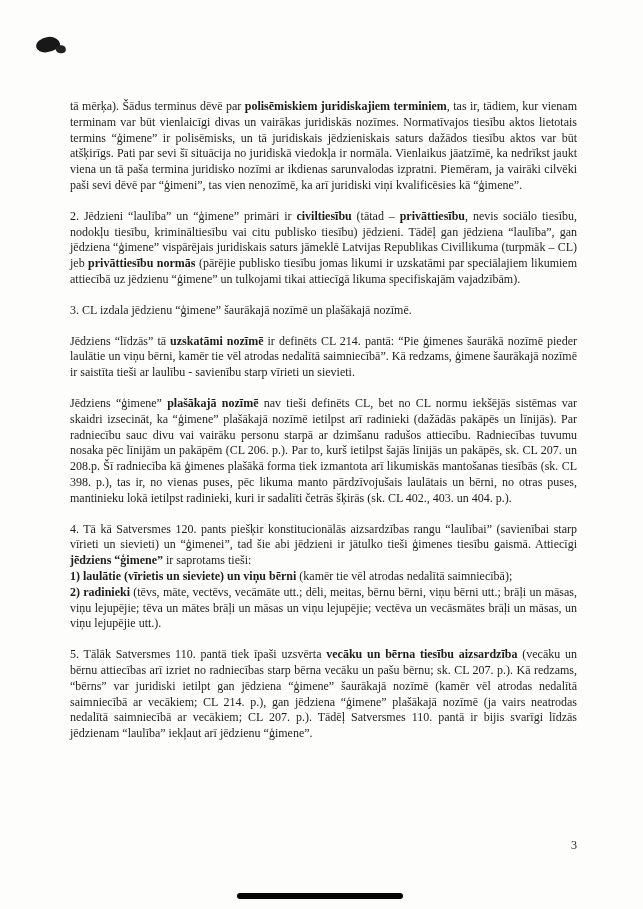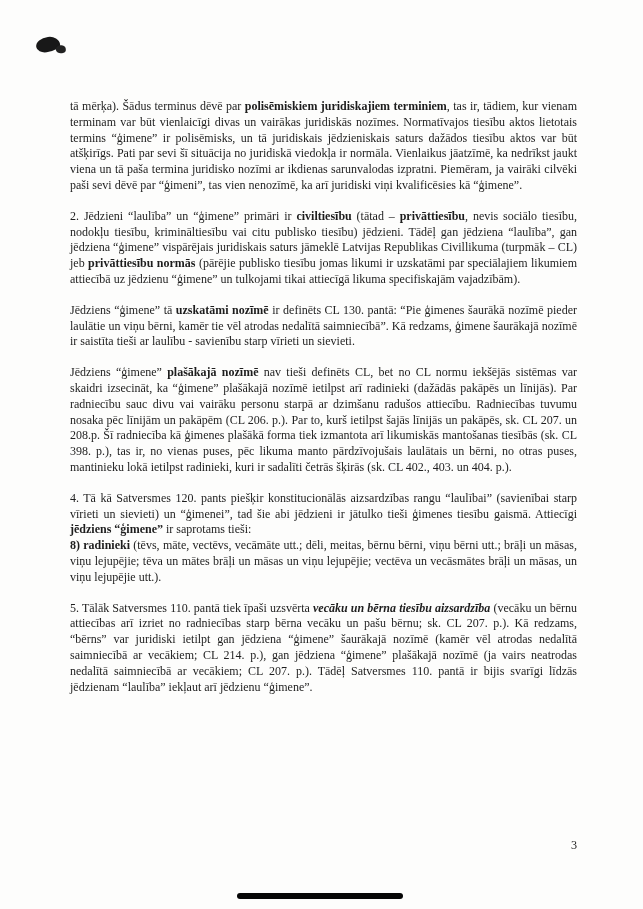--- a/index.html
+++ b/index.html
@@ -28,21 +28,21 @@
   .text-block p {
     margin: 15px 0 0 0;
   }
   .text-block p:first-child {
     margin-top: 0;
   }
   .text-block p.list-item {
     margin-top: 0;
   }
   .b { font-weight: bold; }
-  .i { font-style: italic; }
+  .i { }
   .page-number {
     position: absolute;
     left: 70px;
     top: 838px;
     width: 507px;
     text-align: right;
     font-size: 12.2px;
   }
   .scan-blob {
     position: absolute;
@@ -75,21 +75,23 @@
   }
 </style>
 </head>
 <body>
 
 <div class="page">
   <div class="scan-blob"></div>
   <div class="text-block">
       <p class="paragraph"><span>tā mērķa). Šādus terminus dēvē par </span><span class="b">polisēmiskiem juridiskajiem terminiem</span><span>, tas ir, tādiem, kur vienam terminam var būt vienlaicīgi divas un vairākas juridiskās nozīmes. Normatīvajos tiesību aktos lietotais termins “ģimene” ir polisēmisks, un tā juridiskais jēdzieniskais saturs dažādos tiesību aktos var būt atšķirīgs. Pati par sevi šī situācija no juridiskā viedokļa ir normāla. Vienlaikus jāatzīmē, ka nedrīkst jaukt viena un tā paša termina juridisko nozīmi ar ikdienas sarunvalodas izpratni. Piemēram, ja vairāki cilvēki paši sevi dēvē par “ģimeni”, tas vien nenozīmē, ka arī juridiski viņi kvalificēsies kā “ģimene”.</span></p>
       <p class="paragraph"><span>2. Jēdzieni “laulība” un “ģimene” primāri ir </span><span class="b">civiltiesību</span><span> (tātad – </span><span class="b">privāttiesību</span><span>, nevis sociālo tiesību, nodokļu tiesību, krimināltiesību vai citu publisko tiesību) jēdzieni. Tādēļ gan jēdziena “laulība”, gan jēdziena “ģimene” vispārējais juridiskais saturs jāmeklē Latvijas Republikas Civillikuma (turpmāk – CL) jeb </span><span class="b">privāttiesību normās</span><span> (pārējie publisko tiesību jomas likumi ir uzskatāmi par speciālajiem likumiem attiecībā uz jēdzienu “ģimene” un tulkojami tikai attiecīgā likuma specifiskajām vajadzībām).</span></p>
-      <p class="paragraph"><span>Jēdziens “ģimene” tā </span><span class="b">uzskatāmi nozīmē</span><span> ir definēts CL 130. pantā: “Pie ģimenes šaurākā nozīmē pieder laulātie un viņu bērni, kamēr tie vēl atrodas nedalītā saimniecībā”. Kā redzams, ģimene šaurākajā nozīmē ir saistīta tieši ar laulību - savienību starp vīrieti un sievieti.</span></p>
+      <p class="paragraph"><span>3. CL izdala jēdzienu “ģimene” šaurākajā nozīmē un plašākajā nozīmē.</span></p>
+      <p class="paragraph"><span>Jēdziens “līdzās” tā </span><span class="b">uzskatāmi nozīmē</span><span> ir definēts CL 214. pantā: “Pie ģimenes šaurākā nozīmē pieder laulātie un viņu bērni, kamēr tie vēl atrodas nedalītā saimniecībā”. Kā redzams, ģimene šaurākajā nozīmē ir saistīta tieši ar laulību - savienību starp vīrieti un sievieti.</span></p>
       <p class="paragraph"><span>Jēdziens “ģimene” </span><span class="b">plašākajā nozīmē</span><span> nav tieši definēts CL, bet no CL normu iekšējās sistēmas var skaidri izsecināt, ka “ģimene” plašākajā nozīmē ietilpst arī radinieki (dažādās pakāpēs un līnijās). Par radniecību sauc divu vai vairāku personu starpā ar dzimšanu radušos attiecību. Radniecības tuvumu nosaka pēc līnijām un pakāpēm (CL 206. p.). Par to, kurš ietilpst šajās līnijās un pakāpēs, sk. CL 207. un 208.p. Šī radniecība kā ģimenes plašākā forma tiek izmantota arī likumiskās mantošanas tiesībās (sk. CL 398. p.), tas ir, no vienas puses, pēc likuma manto pārdzīvojušais laulātais un bērni, no otras puses, mantinieku lokā ietilpst radinieki, kuri ir sadalīti četrās šķirās (sk. CL 402., 403. un 404. p.).</span></p>
       <p class="paragraph"><span>4. Tā kā Satversmes 120. pants piešķir konstitucionālās aizsardzības rangu “laulībai” (savienībai starp vīrieti un sievieti) un “ģimenei”, tad šie abi jēdzieni ir jātulko tieši ģimenes tiesību gaismā. Attiecīgi </span><span class="b">jēdziens “ģimene”</span><span> ir saprotams tieši:</span></p>
-      <p class="list-item"><span class="b">8) radinieki</span><span> (tēvs, māte, vectēvs, vecāmāte utt.; dēli, meitas, bērnu bērni, viņu bērni utt.; brāļi un māsas, viņu lejupējie; tēva un mātes brāļi un māsas un viņu lejupējie; vectēva un vecāsmātes brāļi un māsas, un viņu lejupējie utt.).</span></p>
+      <p class="list-item"><span class="b">1) laulātie (vīrietis un sieviete) un viņu bērni</span><span> (kamēr tie vēl atrodas nedalītā saimniecībā);</span></p>
+      <p class="list-item"><span class="b">2) radinieki</span><span> (tēvs, māte, vectēvs, vecāmāte utt.; dēli, meitas, bērnu bērni, viņu bērni utt.; brāļi un māsas, viņu lejupējie; tēva un mātes brāļi un māsas un viņu lejupējie; vectēva un vecāsmātes brāļi un māsas, un viņu lejupējie utt.).</span></p>
       <p class="paragraph"><span>5. Tālāk Satversmes 110. pantā tiek īpaši uzsvērta </span><span class="b i">vecāku un bērna tiesību aizsardzība</span><span> (vecāku un bērnu attiecības arī izriet no radniecības starp bērna vecāku un pašu bērnu; sk. CL 207. p.). Kā redzams, “bērns” var juridiski ietilpt gan jēdziena “ģimene” šaurākajā nozīmē (kamēr vēl atrodas nedalītā saimniecībā ar vecākiem; CL 214. p.), gan jēdziena “ģimene” plašākajā nozīmē (ja vairs neatrodas nedalītā saimniecībā ar vecākiem; CL 207. p.). Tādēļ Satversmes 110. pantā ir bijis svarīgi līdzās jēdzienam “laulība” iekļaut arī jēdzienu “ģimene”.</span></p>
     </div>
   <div class="page-number">3</div>
   <div class="scan-line"></div>
 </div>
 
 </body></html>

